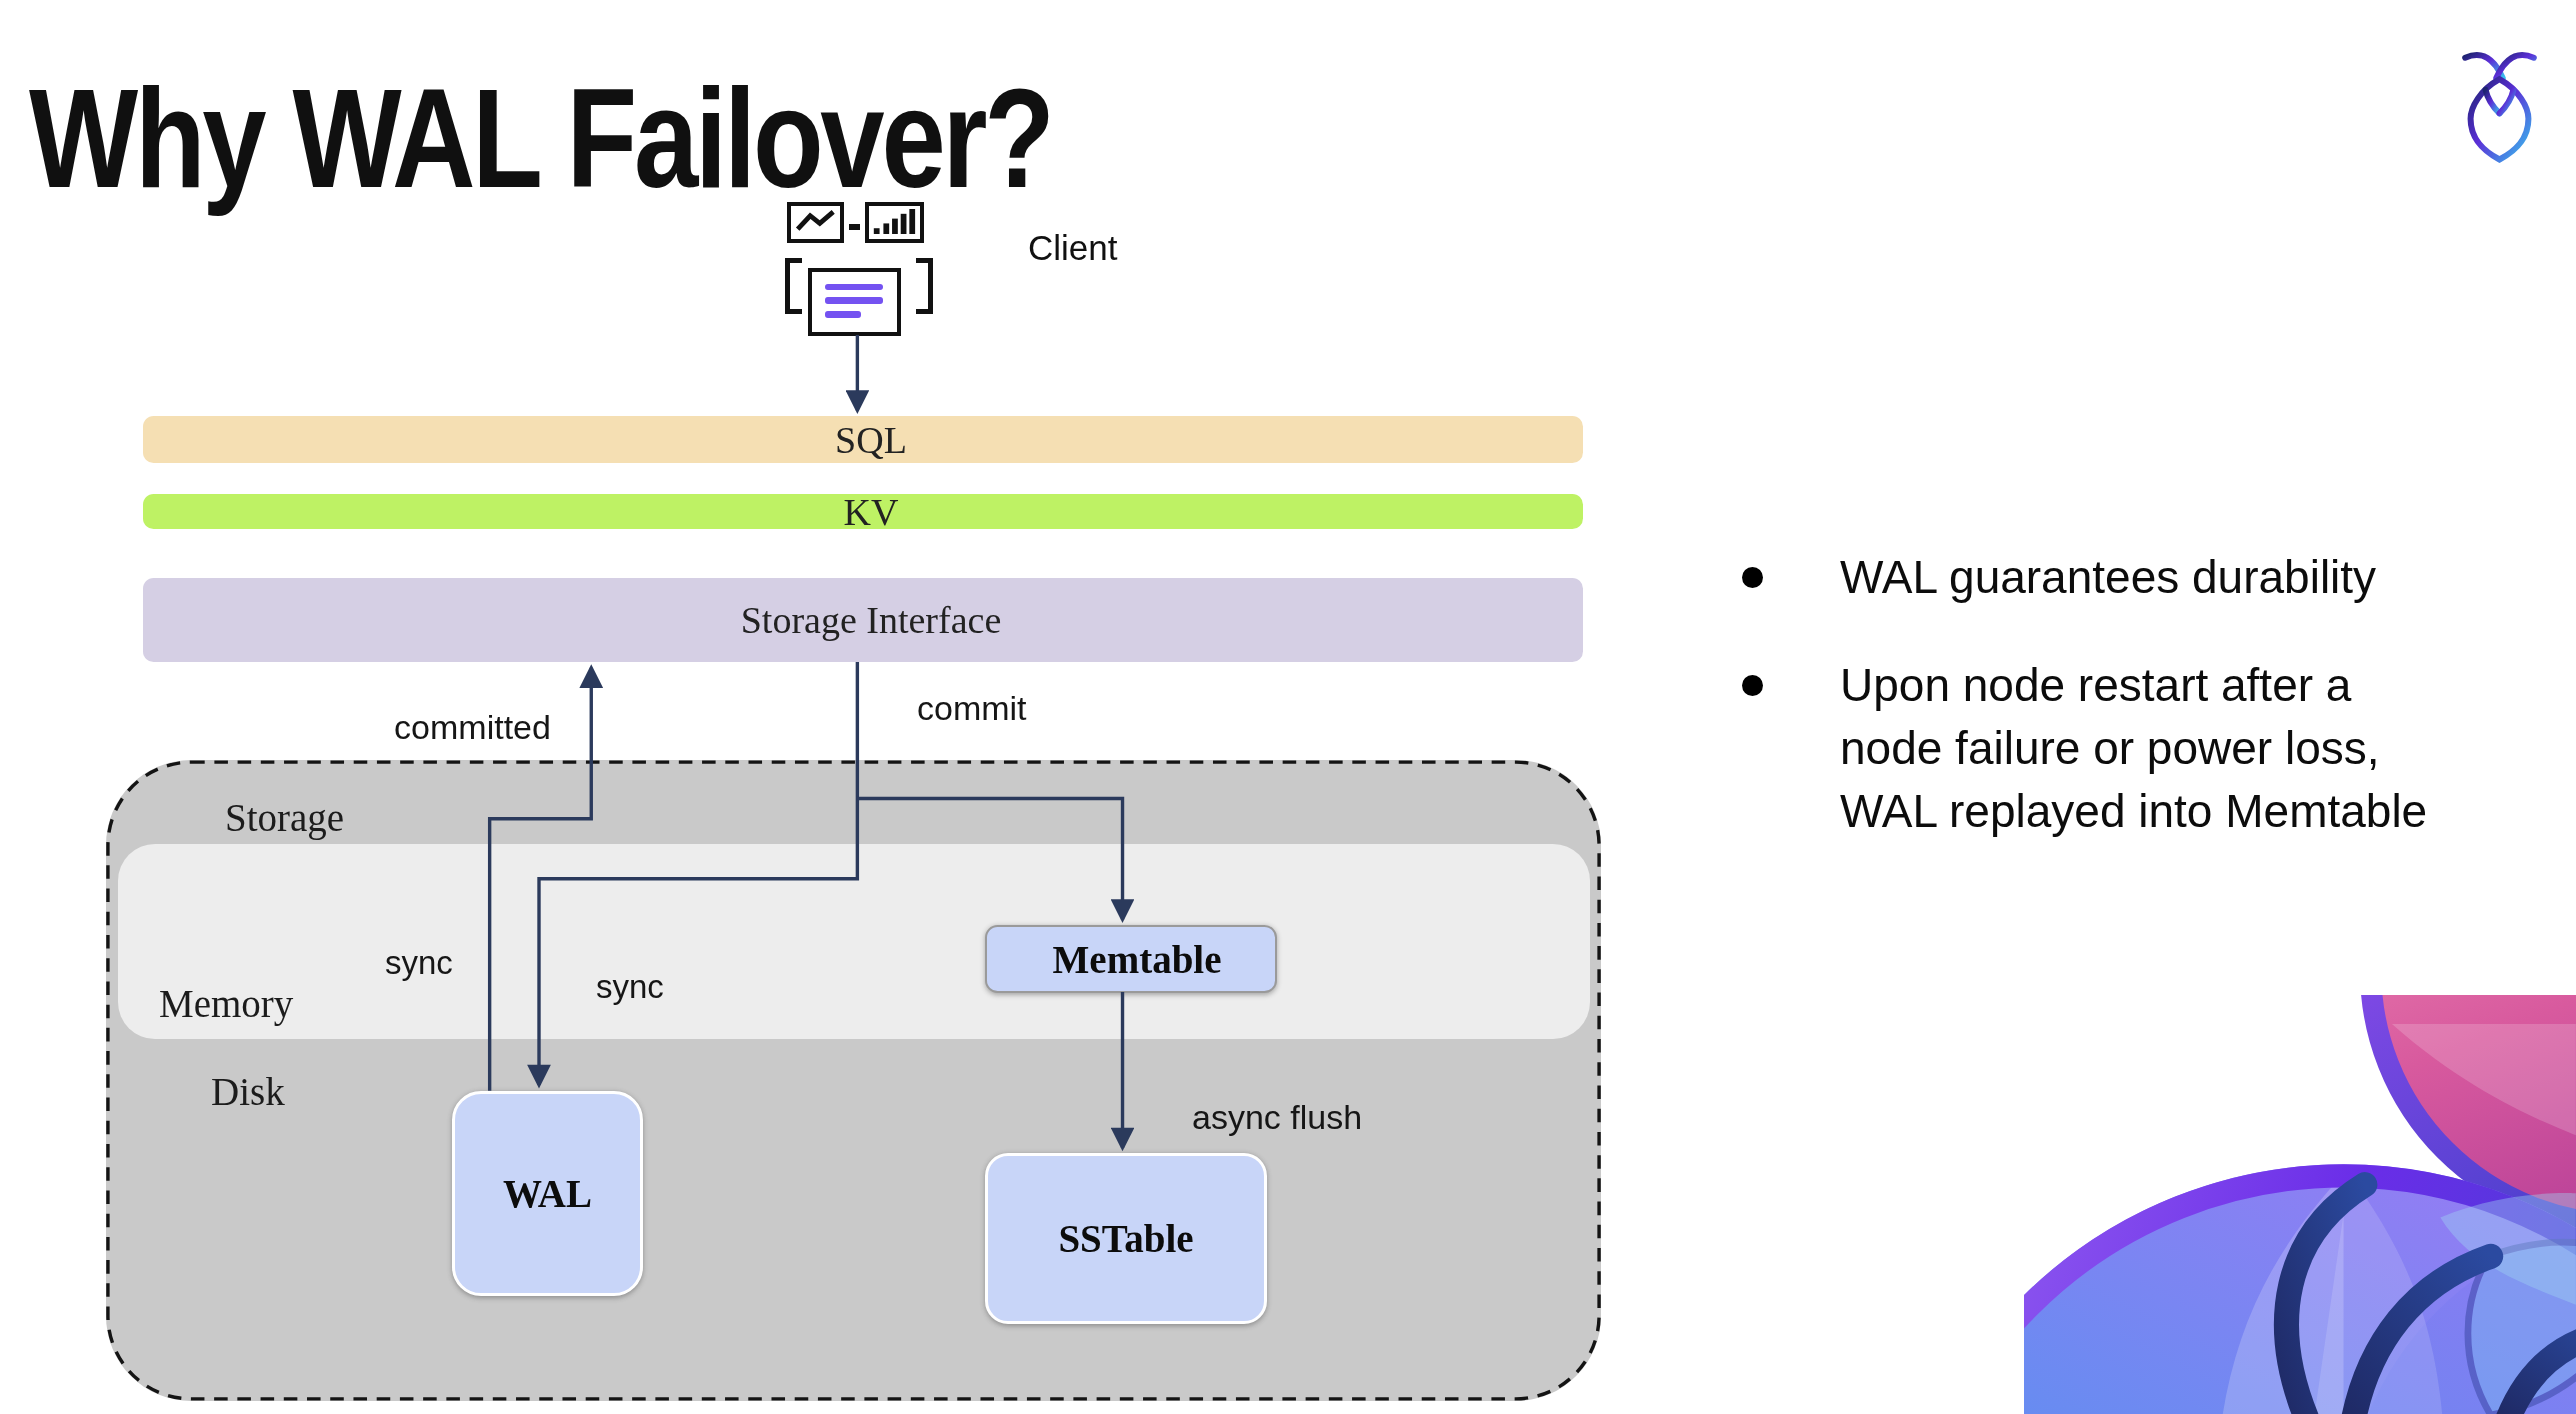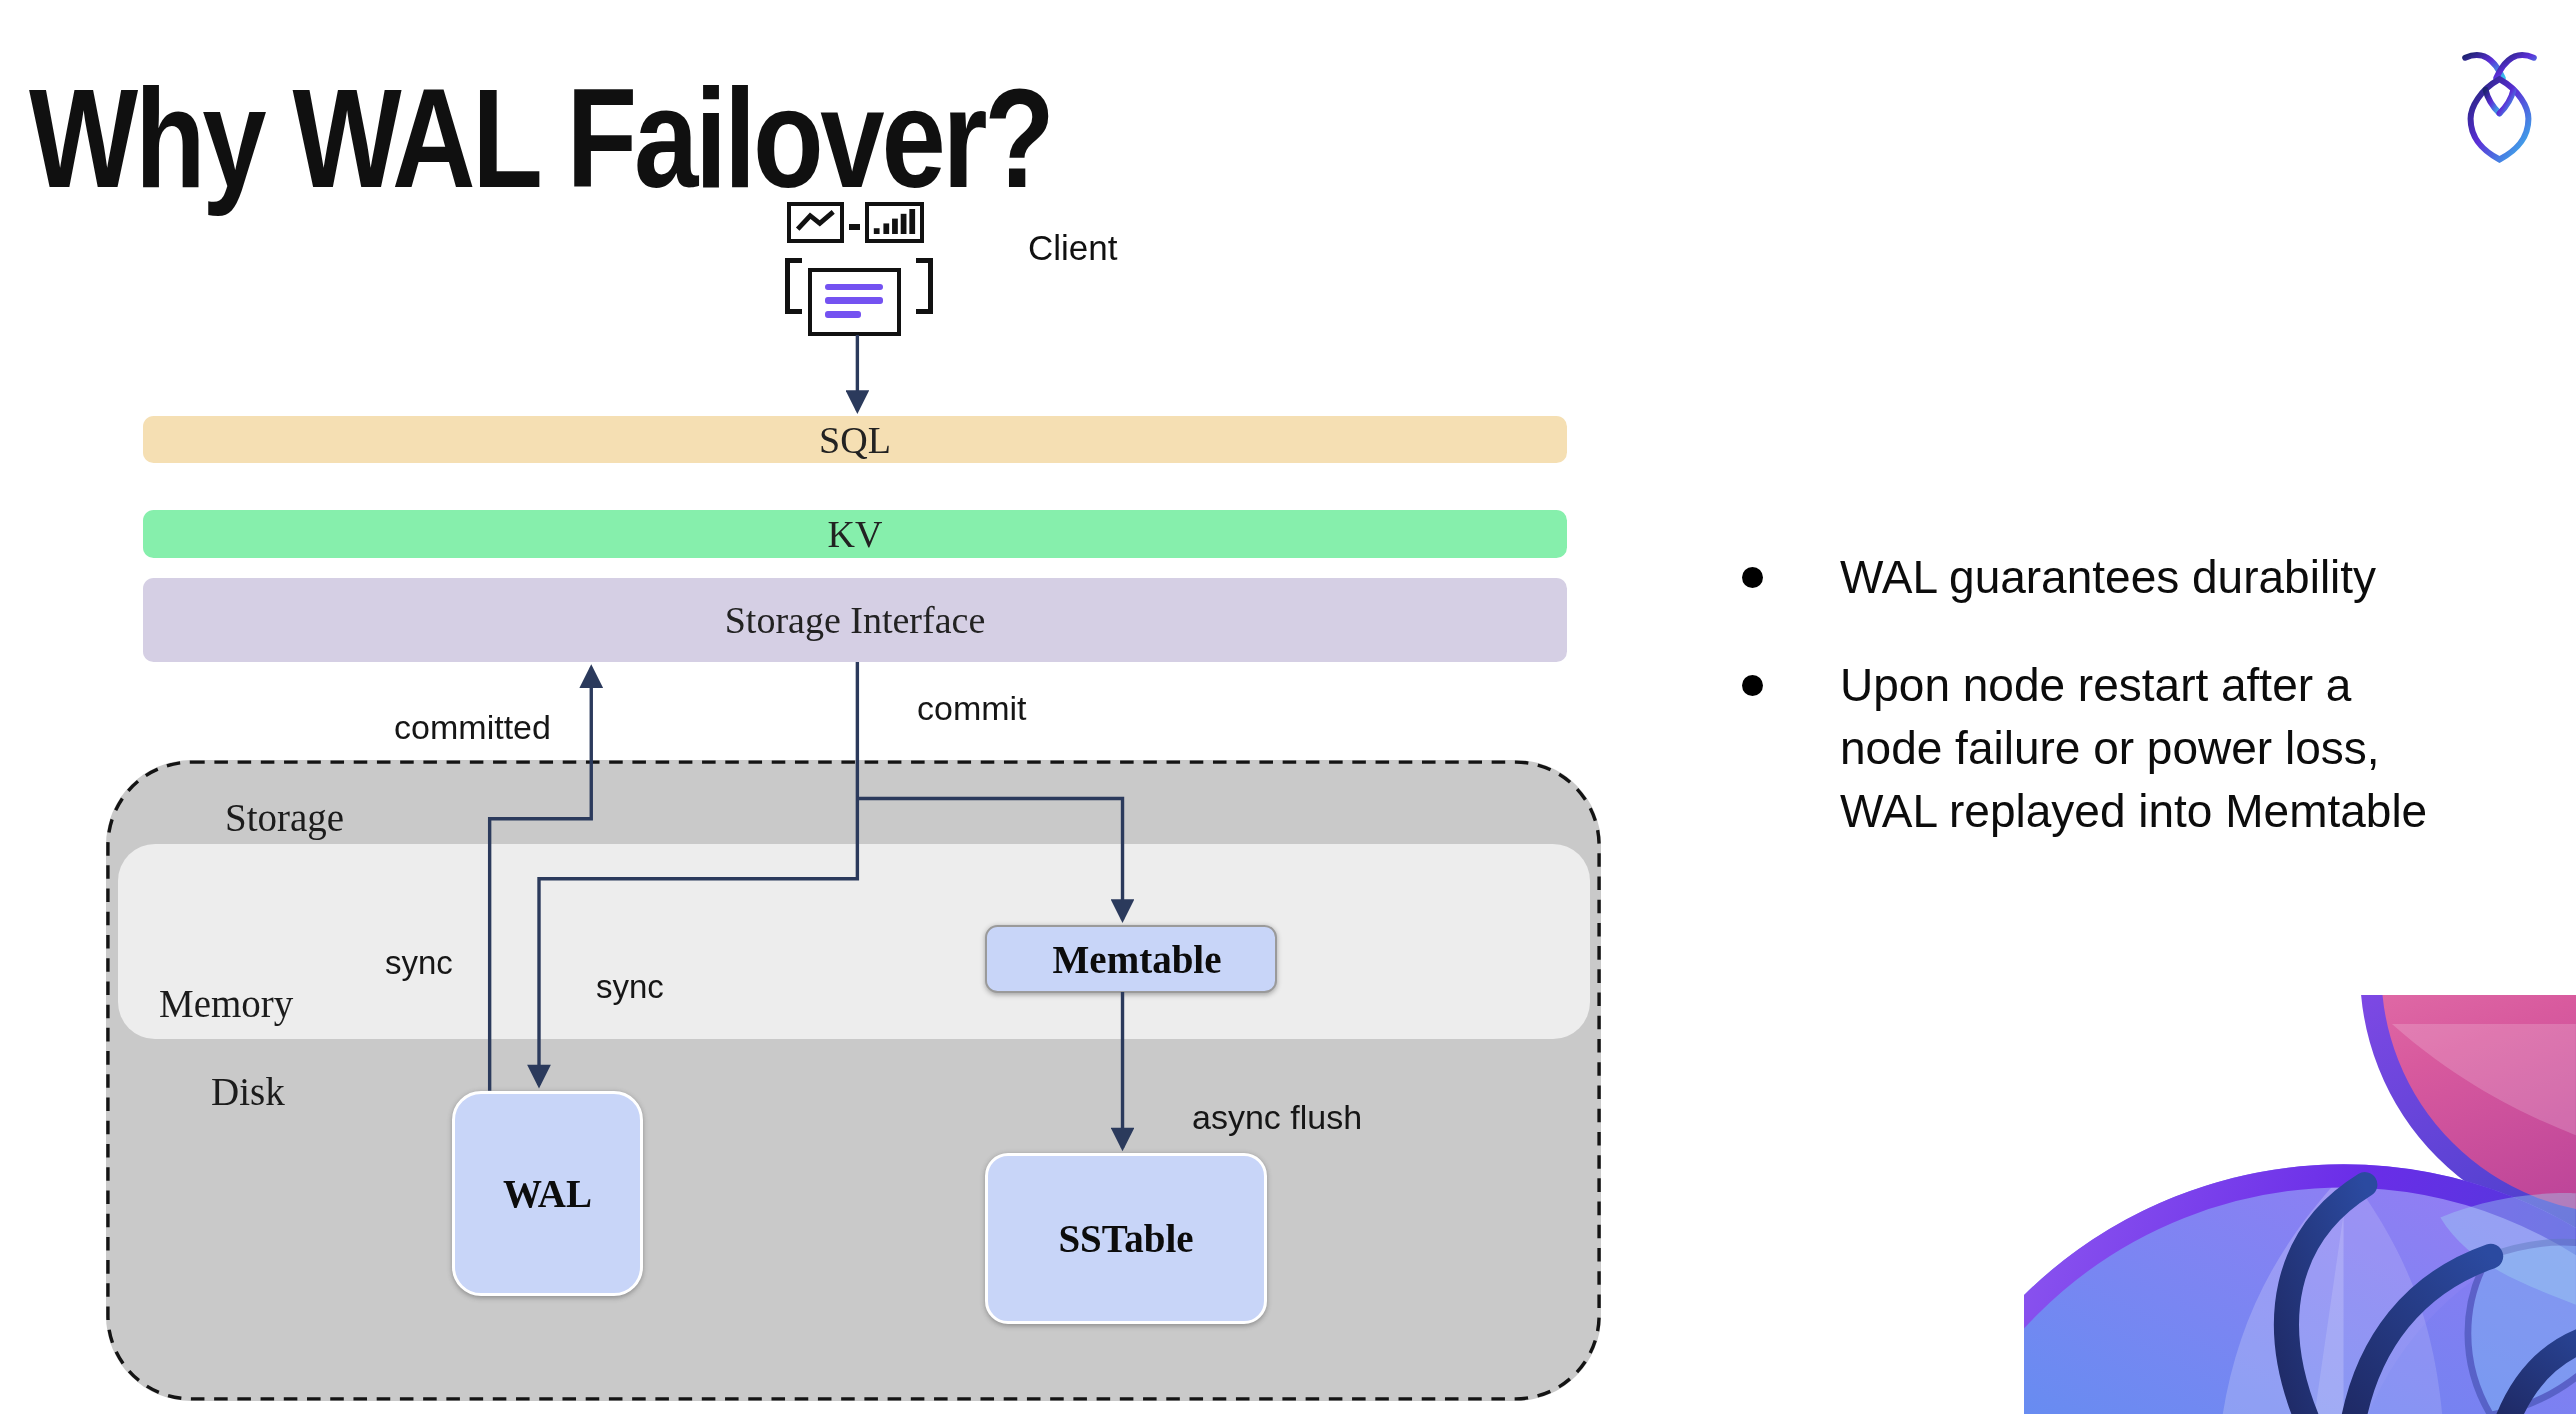--- a/index.html
+++ b/index.html
@@ -10,24 +10,24 @@
   
   .title{
     position:absolute;left:29px;top:68px;
     font-size:141px;font-weight:700;letter-spacing:-3.9px;color:#101010;
     transform:scaleX(.82);transform-origin:left top;white-space:nowrap;line-height:1;
   }
   
   .bar{
     position:absolute;left:143px;width:1424px;border-radius:10.6px;
     display:flex;align-items:center;justify-content:center;
-    font-family:"Liberation Serif",serif;font-size:38px;color:#222222;
+    font-family:"Liberation Serif",serif;font-size:38px;color:#222222;padding-left:16px;
   }
   .bar.sql{top:416px;height:47px;background:#f5dfb3;}
-  .bar.kv{top:510px;height:48px;background:#86efac;}
+  .bar.kv{top:494px;height:35px;background:#bef264;}
   .bar.storage{top:578px;height:84px;background:#d5cfe4;}
   
   .pebble{
     position:absolute;left:106px;top:760px;width:1495px;height:641px;
     background:#c9c9c9;border-radius:85px;
   }
   .pebble svg{position:absolute;left:0;top:0;}
   .memory-band{
     position:absolute;left:118px;top:844px;width:1472px;height:195px;
     background:#ededed;border-radius:37px;

